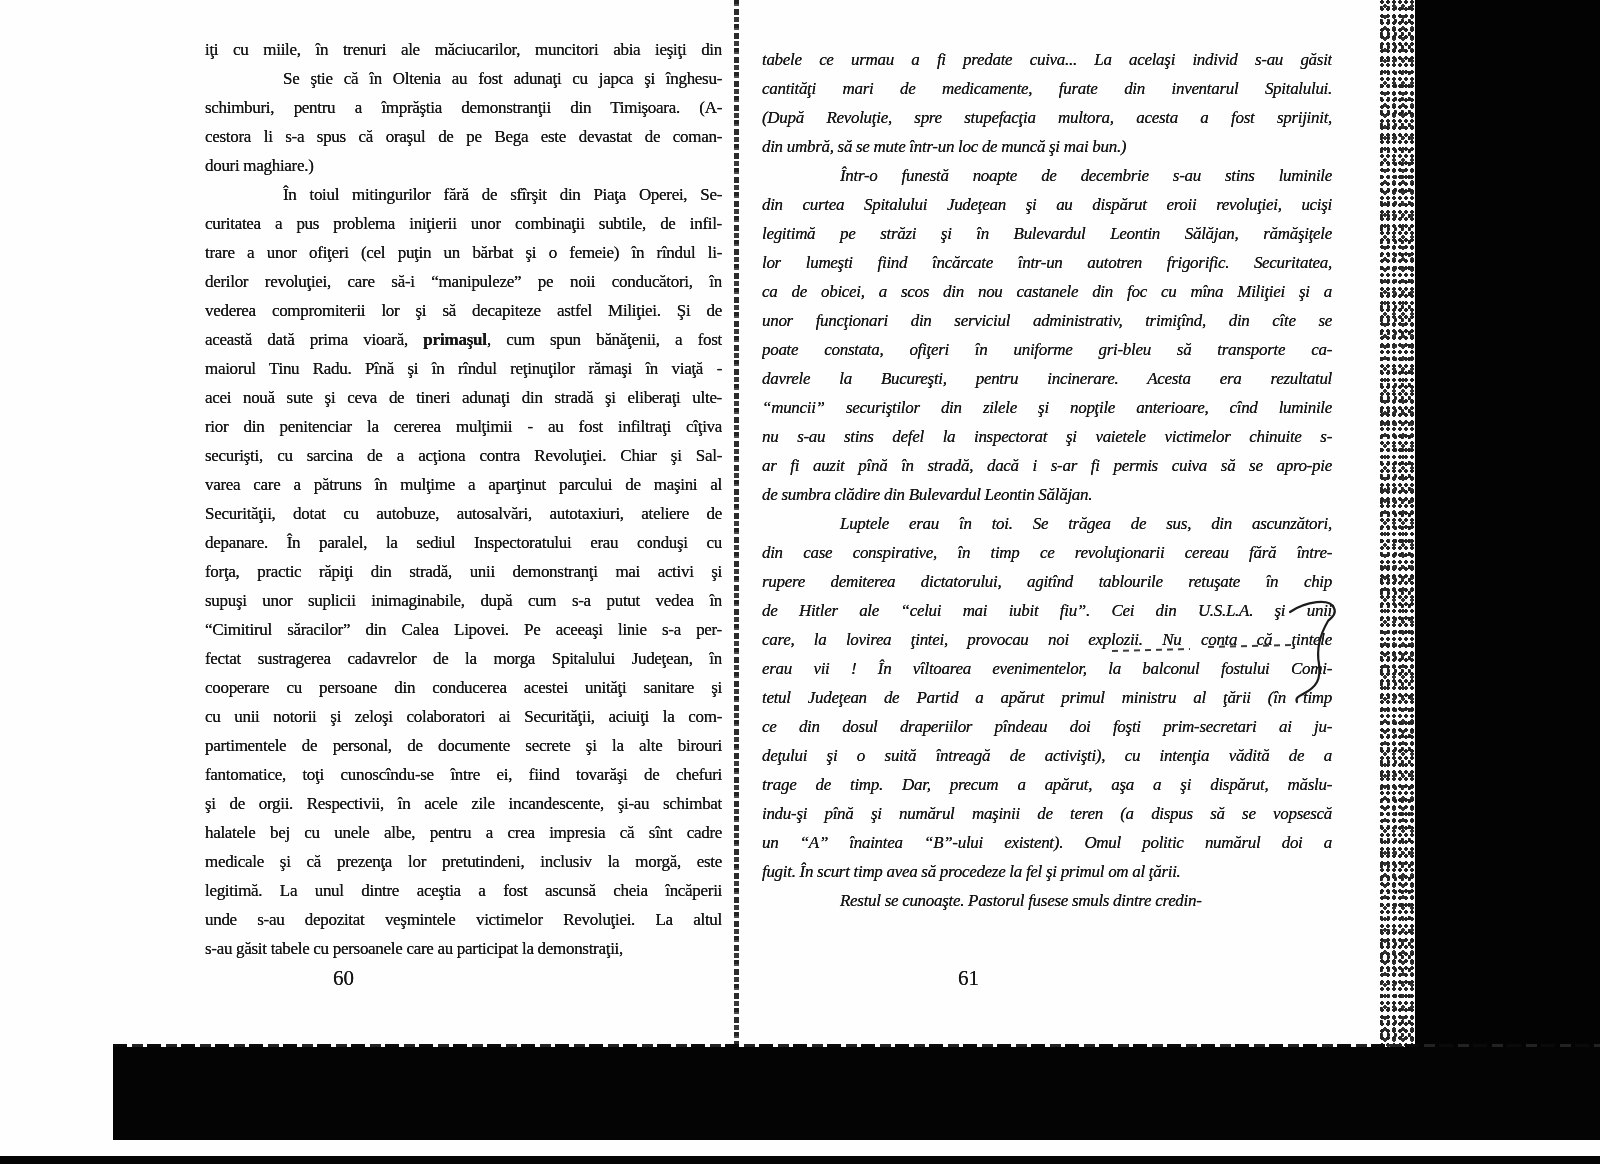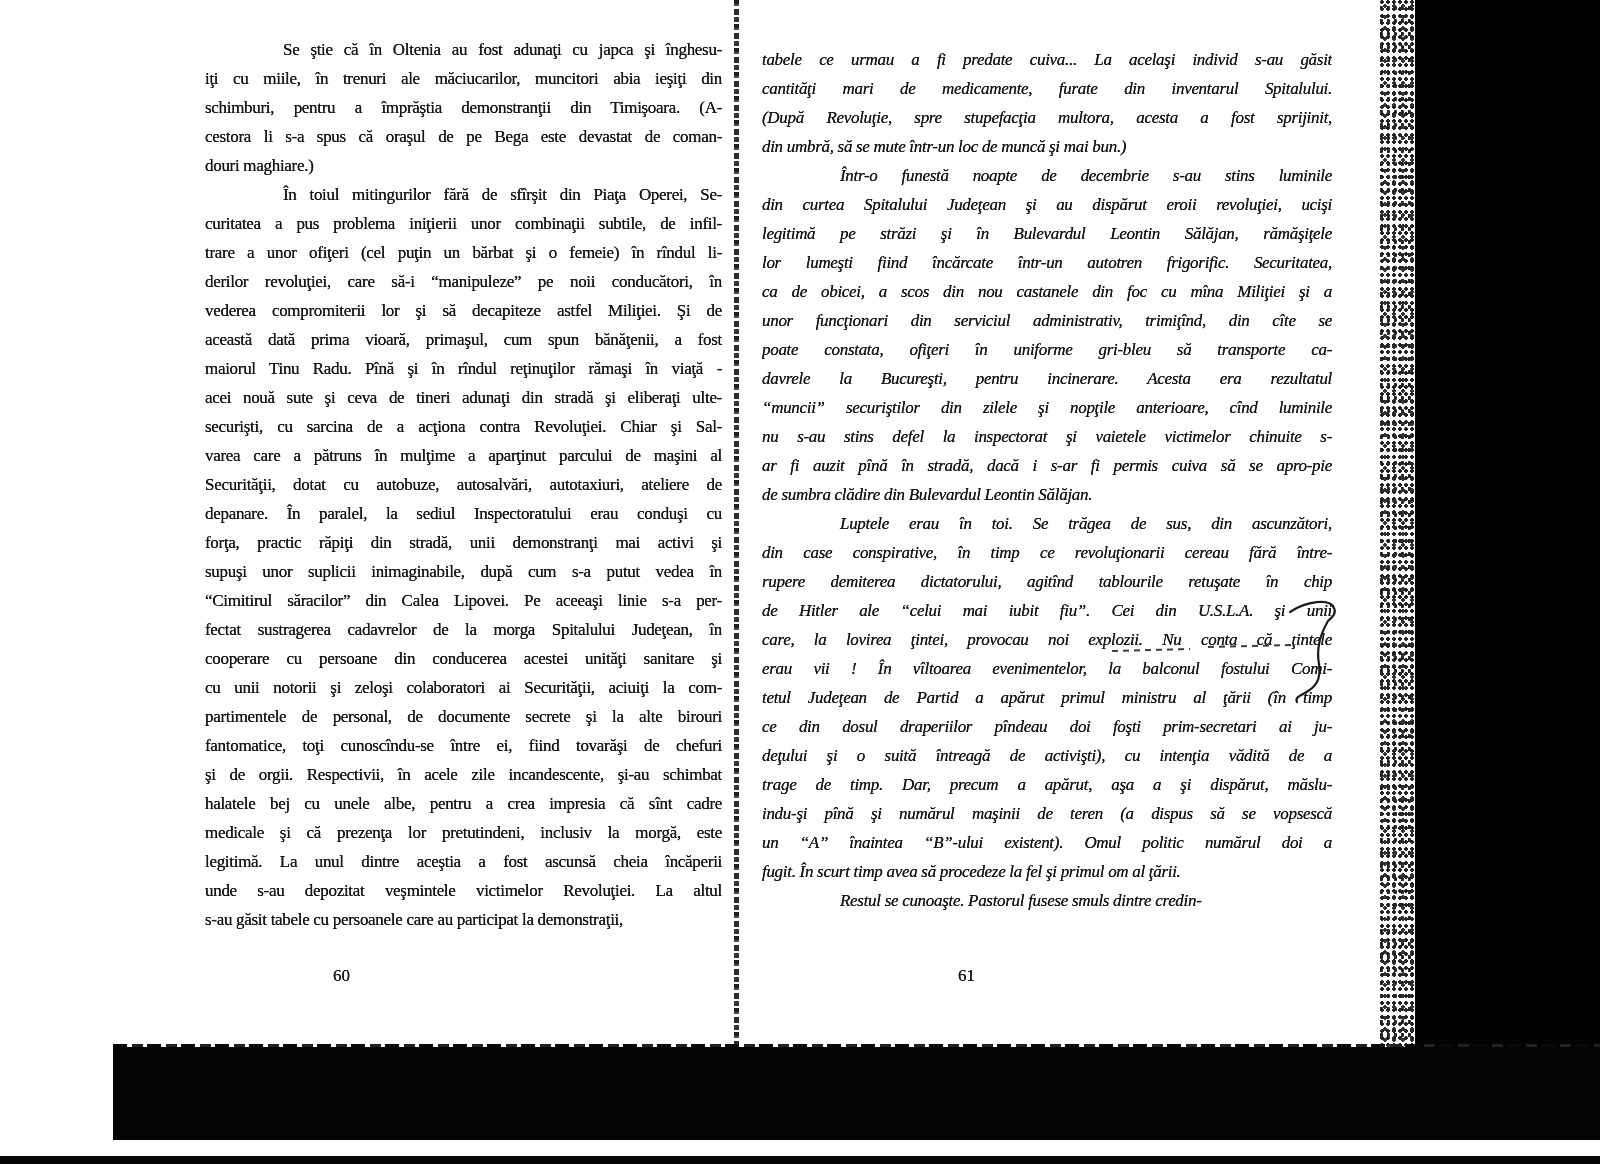--- a/index.html
+++ b/index.html
@@ -18,26 +18,26 @@
   }
   .text-col .line{
     height:29px;
     line-height:29px;
     text-align:justify;
     text-align-last:justify;
     overflow:hidden;
   }
   .text-col .line.last{text-align-last:left;}
   .text-col .line.indent{text-indent:78px;}
-  .text-col .line b{font-weight:normal;letter-spacing:-0.2px;}
+  .text-col .line b{font-weight:bold;letter-spacing:-0.2px;}
   #left-text{left:205px;top:35px;width:517px;}
   #right-text{left:762px;top:45px;width:570px;font-style:italic;}
   .page-num{
     position:absolute;top:966px;
-    color:#161616;font-size:17px;text-shadow:0 0 0.4px currentColor;
+    color:#161616;font-size:21px;text-shadow:0 0 0.4px currentColor;
   }
   #page-num-left{left:333px;}
   #page-num-right{left:958px;}
 
   
   .gutter-line{
     position:absolute;left:734px;top:0;width:5px;height:1047px;
     background:repeating-linear-gradient(to bottom,
       #0a0a0a 0 4px,#3a3a3a 4px 6px,transparent 6px 9px,
       #141414 9px 15px,transparent 15px 17px,#222 17px 22px,transparent 22px 24px);
@@ -85,33 +85,34 @@
   #dash-mark-1{left:1112px;top:649px;width:78px;}
   #dash-mark-2{left:1208px;top:645px;width:84px;}
 </style>
 </head>
 <body>
 
 <div class="spread">
 
   <div class="page">
     <div class="text-col" id="left-text">
+        <div class="line"><span>iţi cu miile, în trenuri ale măciucarilor, muncitori abia ieşiţi din</span></div>
         <div class="line indent"><span>Se ştie că în Oltenia au fost adunaţi cu japca şi înghesu-</span></div>
-        <div class="line"><span>iţi cu miile, în trenuri ale măciucarilor, muncitori abia ieşiţi din</span></div>
         <div class="line"><span>schimburi, pentru a împrăştia demonstranţii din Timişoara. (A-</span></div>
         <div class="line"><span>cestora li s-a spus că oraşul de pe Bega este devastat de coman-</span></div>
         <div class="line last"><span>douri maghiare.)</span></div>
         <div class="line indent"><span>În toiul mitingurilor fără de sfîrşit din Piaţa Operei, Se-</span></div>
         <div class="line"><span>curitatea a pus problema iniţierii unor combinaţii subtile, de infil-</span></div>
         <div class="line"><span>trare a unor ofiţeri (cel puţin un bărbat şi o femeie) în rîndul li-</span></div>
         <div class="line"><span>derilor revoluţiei, care să-i “manipuleze” pe noii conducători, în</span></div>
         <div class="line"><span>vederea compromiterii lor şi să decapiteze astfel Miliţiei. Şi de</span></div>
         <div class="line"><span>această dată prima vioară, </span><b>primaşul</b><span>, cum spun bănăţenii, a fost</span></div>
         <div class="line"><span>maiorul Tinu Radu. Pînă şi în rîndul reţinuţilor rămaşi în viaţă -</span></div>
         <div class="line"><span>acei nouă sute şi ceva de tineri adunaţi din stradă şi eliberaţi ulte-</span></div>
+        <div class="line"><span>rior din penitenciar la cererea mulţimii - au fost infiltraţi cîţiva</span></div>
         <div class="line"><span>securişti, cu sarcina de a acţiona contra Revoluţiei. Chiar şi Sal-</span></div>
         <div class="line"><span>varea care a pătruns în mulţime a aparţinut parcului de maşini al</span></div>
         <div class="line"><span>Securităţii, dotat cu autobuze, autosalvări, autotaxiuri, ateliere de</span></div>
         <div class="line"><span>depanare. În paralel, la sediul Inspectoratului erau conduşi cu</span></div>
         <div class="line"><span>forţa, practic răpiţi din stradă, unii demonstranţi mai activi şi</span></div>
         <div class="line"><span>supuşi unor suplicii inimaginabile, după cum s-a putut vedea în</span></div>
         <div class="line"><span>“Cimitirul săracilor” din Calea Lipovei. Pe aceeaşi linie s-a per-</span></div>
         <div class="line"><span>fectat sustragerea cadavrelor de la morga Spitalului Judeţean, în</span></div>
         <div class="line"><span>cooperare cu persoane din conducerea acestei unităţi sanitare şi</span></div>
         <div class="line"><span>cu unii notorii şi zeloşi colaboratori ai Securităţii, aciuiţi la com-</span></div>

